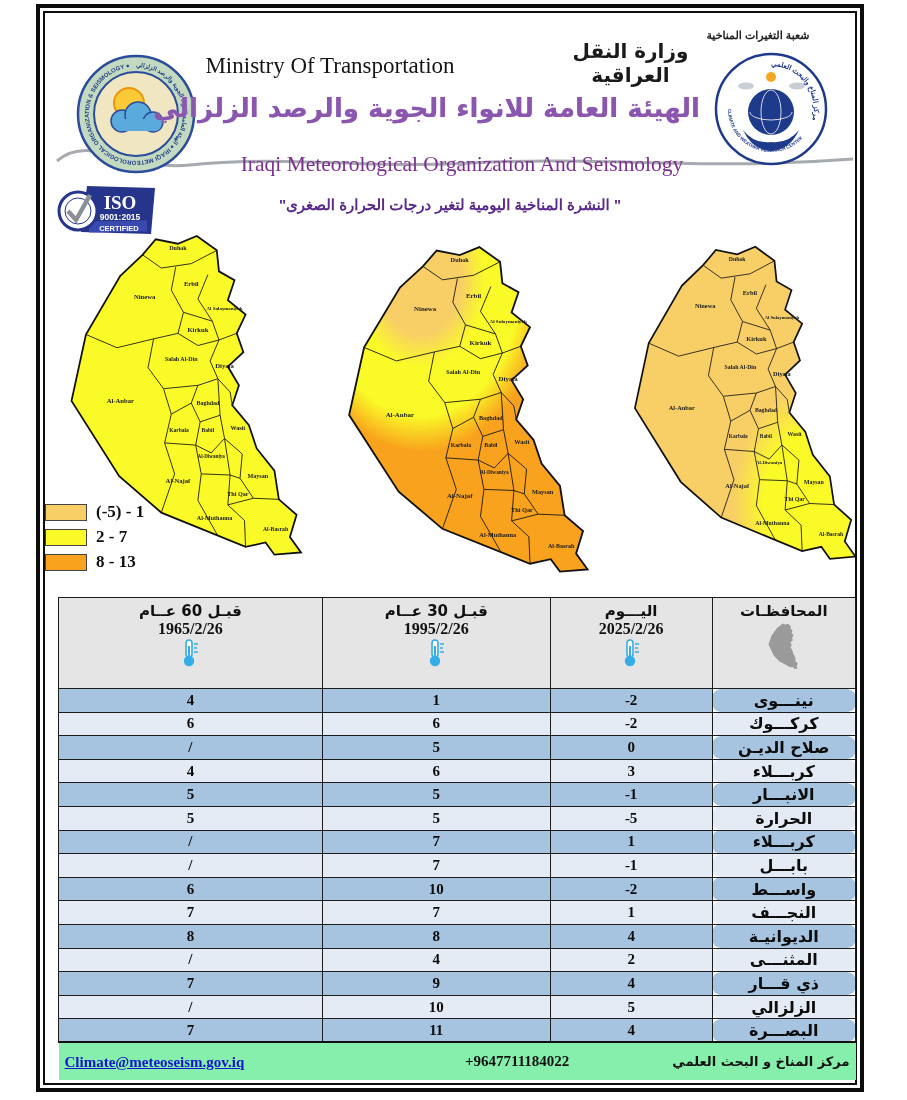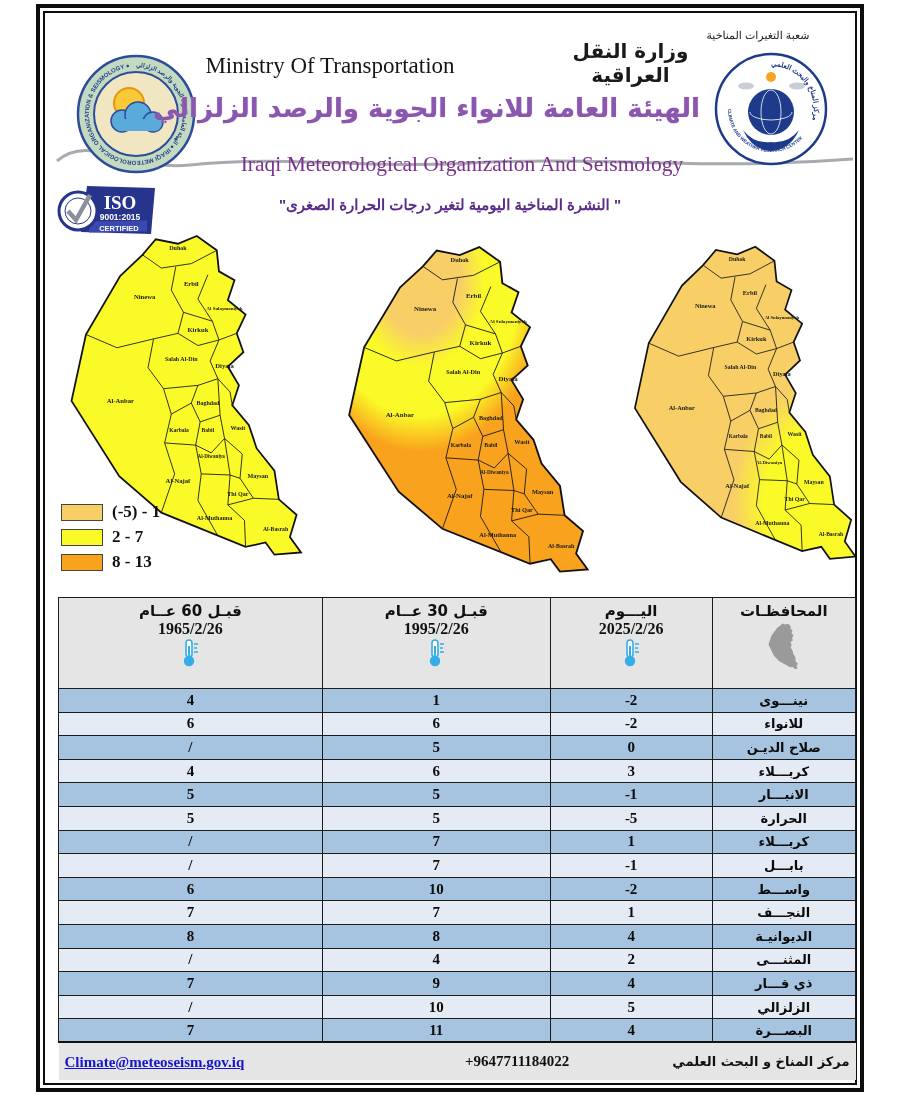--- a/index.html
+++ b/index.html
@@ -14,47 +14,47 @@
 
   
   .ministry-en { left:130px; top:40px; width:310px; text-align:center;
     font-family:"Liberation Serif", serif; font-size:23px; color:#151515; }
   .ministry-ar { left:488px; top:26px; width:195px; text-align:center; direction:rtl;
     font-weight:bold; font-size:20px; color:#1a1a1a; font-family:"DejaVu Sans", sans-serif; }
   .authority-ar { left:255px; top:80px; width:400px; text-align:center; direction:rtl;
     font-weight:bold; font-size:26px; white-space:nowrap; color:#8a56ae;
     text-shadow:0 0 1px #b9a0cf; font-family:"DejaVu Sans", sans-serif; }
   .division-ar { left:648px; top:16px; width:130px; text-align:center; direction:rtl;
-    font-weight:normal; font-size:11px; color:#222; }
+    font-weight:bold; font-size:11px; color:#222; }
   .org-en { left:0; top:139px; width:100%; text-align:center;
     font-family:"Liberation Serif", serif; font-size:21.5px; color:#7b2f8e;padding-left:24px; }
   .swoosh { left:0; top:112px; width:820px; height:56px; }
   .bulletin-title { left:0; top:183px; width:100%; text-align:center; direction:rtl;
     font-weight:bold; font-size:15px; color:#5b2b8a; }
 
   
-  .legend { left:16px; top:489px; }
+  .legend { left:0; top:489px; }
   .legend-item { display:flex; align-items:center; margin-bottom:5px; }
   .legend-swatch { width:42px; height:17px; border:1.5px solid #444; margin-right:9px; }
   .legend-label { font-family:"Liberation Serif", serif; font-weight:bold; font-size:17px; color:#111; }
 
   
   .temp-table { left:13px; top:584px; width:798px; }
   table { border-collapse:collapse; width:100%; table-layout:fixed; }
   th, td { border:1.4px solid #1c1c1c; }
   thead th { background:#e5e5e5; height:91px; vertical-align:top; padding-top:4px; }
   .col-title { font-weight:bold; font-size:15px; direction:rtl; color:#111;
     font-family:"DejaVu Sans", sans-serif; }
   .col-date { font-family:"Liberation Serif", serif; font-weight:bold; font-size:16px; color:#111; }
   tbody td { height:23.6px; text-align:center; font-weight:bold; font-size:15px;
     font-family:"Liberation Serif", serif; color:#0c0c0c; }
-  tbody td.gov { font-family:"DejaVu Sans", sans-serif; font-size:13px; direction:rtl; }
+  tbody td.gov { font-family:"DejaVu Sans", sans-serif; font-size:16px; direction:rtl;border-radius:9px; }
   tr.row-dark td { background:#a6c4e0; }
   tr.row-light td { background:#e4ebf4; }
-  tfoot td { border:none; border-top:2.4px solid #111; height:38px; background:#e5e5e5; }
+  tfoot td { border:none; border-top:2.4px solid #111; height:38px; background:#86efac; }
   .email-link { font-family:"Liberation Serif", serif; font-weight:bold; font-size:15px;
     color:#1414ce; text-decoration:underline; padding-left:6px; }
   .phone { font-family:"Liberation Serif", serif; font-weight:bold; font-size:15px;
     color:#111; text-align:center; }
   .footer-org { direction:rtl; font-weight:bold; font-size:13px; color:#111;
     text-align:right; padding-right:6px; white-space:nowrap;
     font-family:"DejaVu Sans", sans-serif; }
 
   .map-label { font-family:"Liberation Serif", serif; font-weight:bold; fill:#1a1a1a; }
 </style>
@@ -350,21 +350,21 @@
               <tr class="row-dark">
                 <td>4</td>
                 <td>1</td>
                 <td>-2</td>
                 <td class="gov">نينـــوى</td>
               </tr>
               <tr class="row-light">
                 <td>6</td>
                 <td>6</td>
                 <td>-2</td>
-                <td class="gov">للانواء</td>
+                <td class="gov">كركـــوك</td>
               </tr>
               <tr class="row-dark">
                 <td>/</td>
                 <td>5</td>
                 <td>0</td>
                 <td class="gov">صلاح الديـن</td>
               </tr>
               <tr class="row-light">
                 <td>4</td>
                 <td>6</td>

